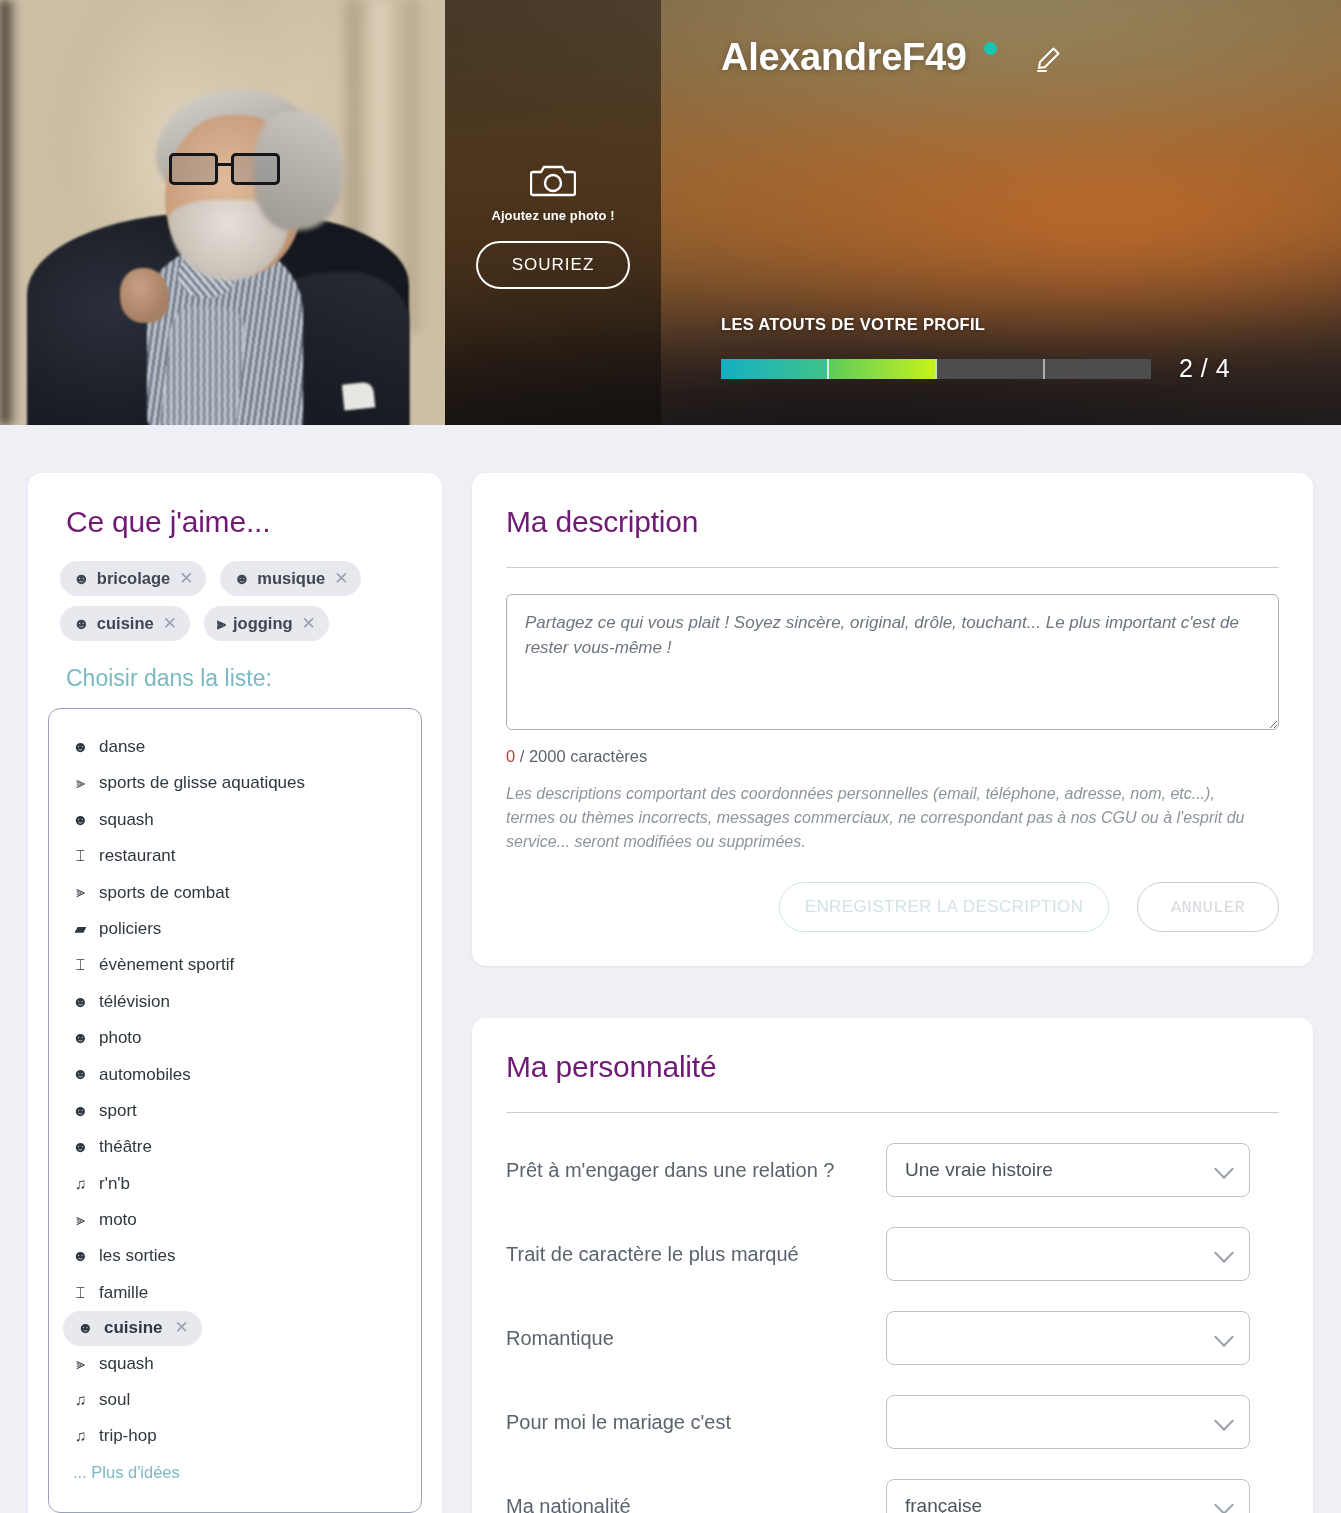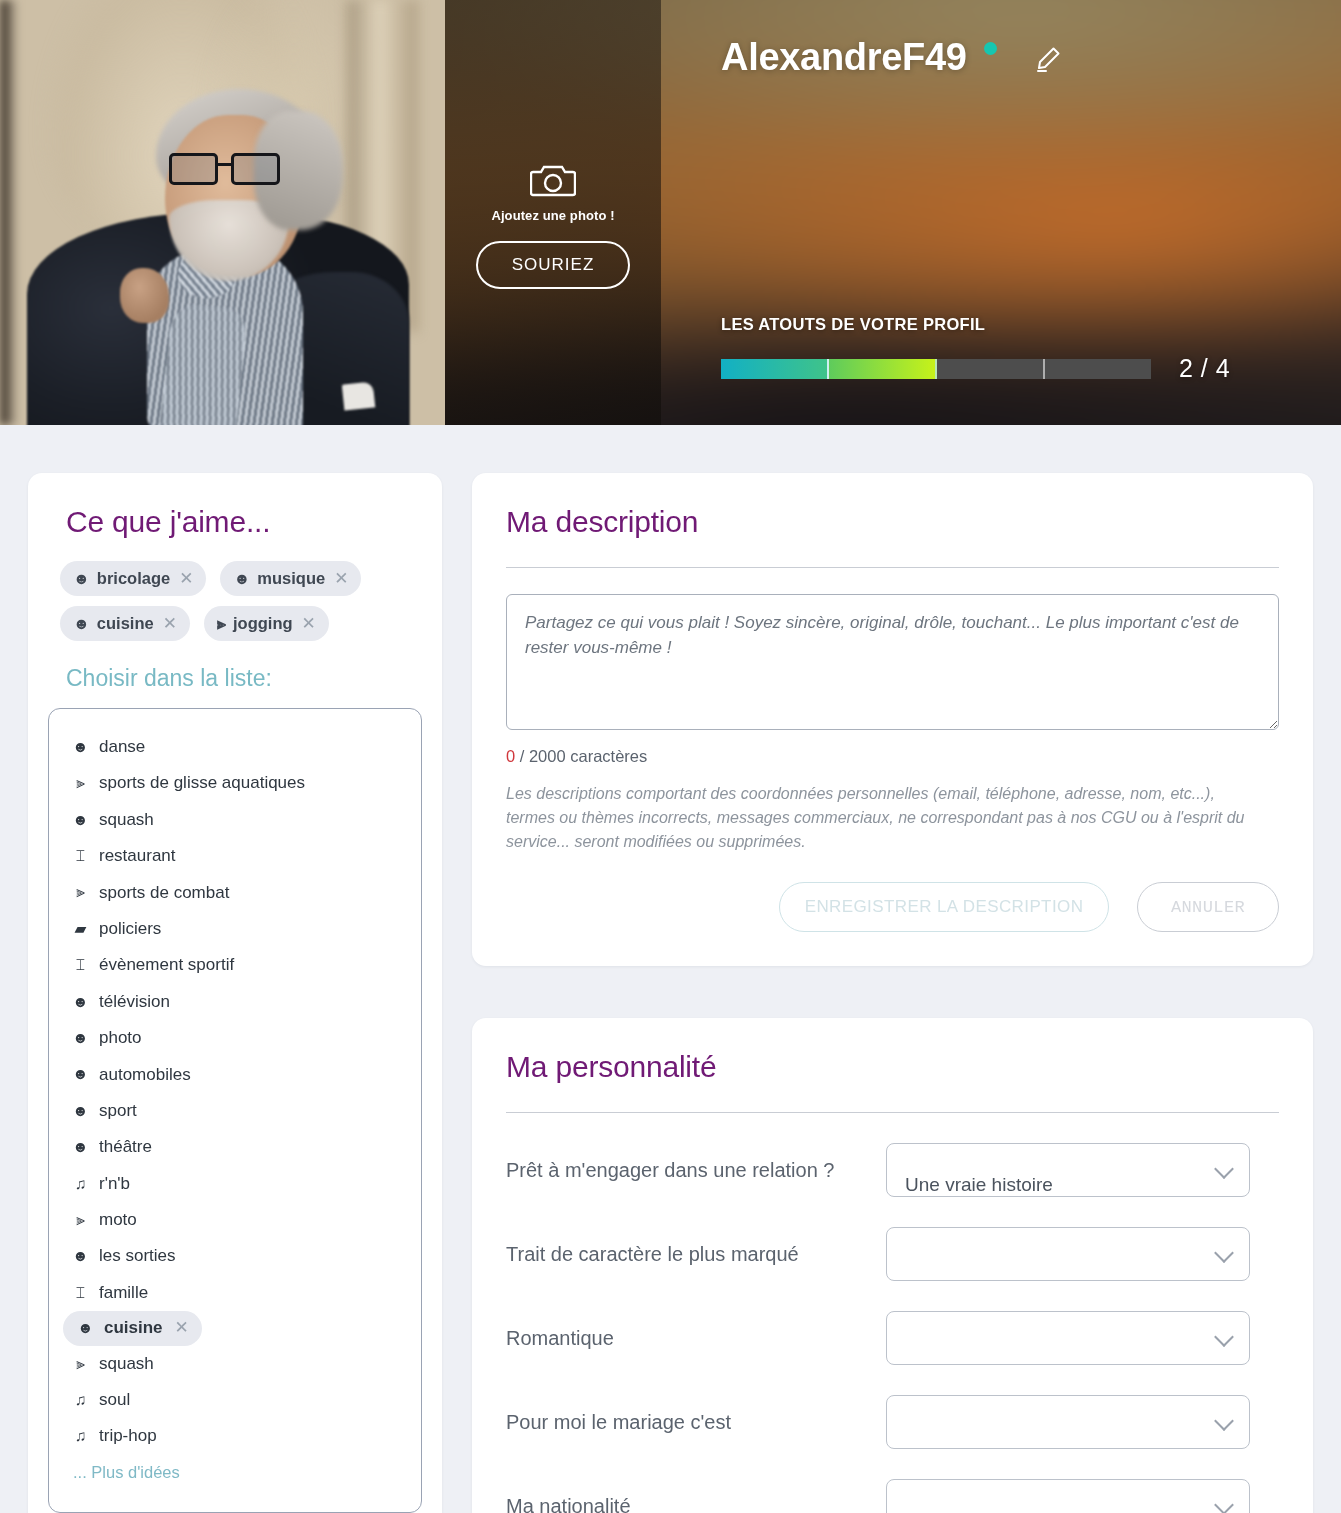--- a/index.html
+++ b/index.html
@@ -447,21 +447,21 @@
     color: #5b636e;
   }
   .select-box {
     position: relative;
     flex: 1;
     max-width: 364px;
     height: 54px;
     border: 1px solid #bcc2cb;
     border-radius: 8px;
     display: flex;
-    align-items: flex-end;
+    align-items: center;
     padding: 0 18px;
     font-size: 19px;
     color: #4b535e;
     cursor: pointer;
     background: #fff;
   }
   .chev {
     position: absolute;
     right: 18px;
     top: 50%;

